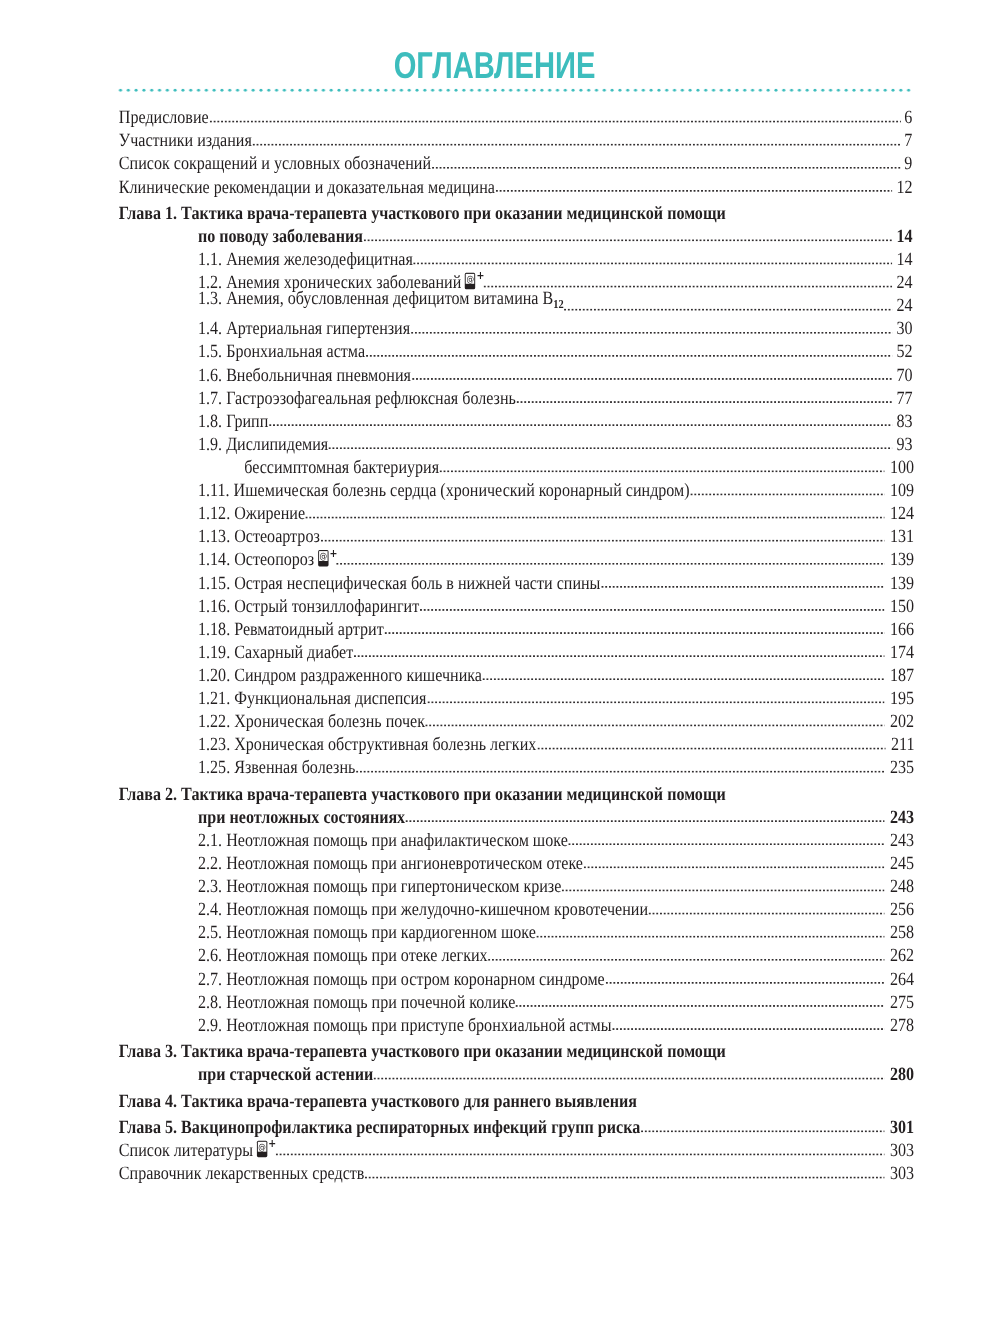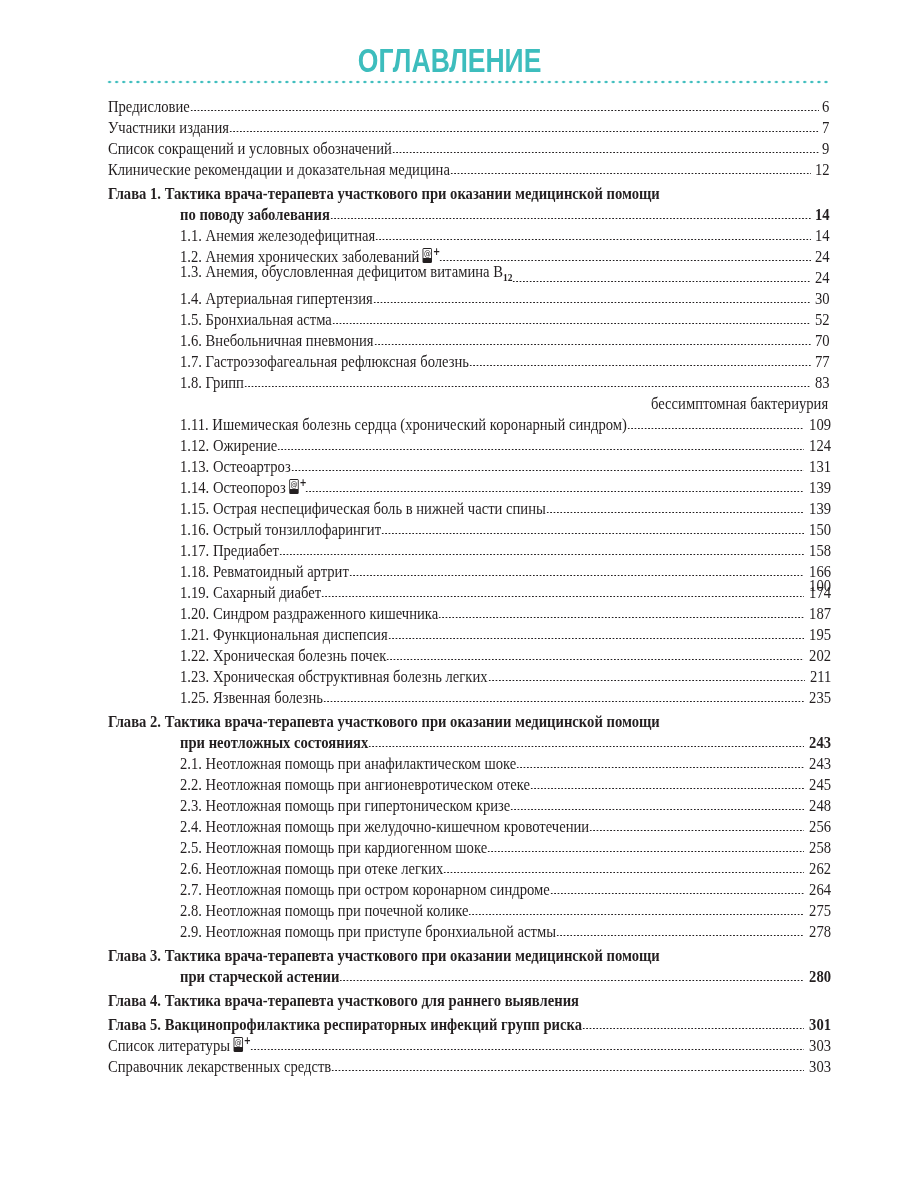--- a/index.html
+++ b/index.html
@@ -83,21 +83,21 @@
   }
   .row .page {
     flex: 0 0 auto;
     display: inline-block;
     transform: scaleX(0.86);
     transform-origin: right bottom;
     text-align: right;
   }
   .row.bold .page { font-weight: bold; }
   .indent-1 { padding-left: 72px; }
-  .indent-2 { padding-left: 114px; flex-direction: column; }
+  .indent-2 { padding-left: 114px; }
   .sub {
     font-size: 11px;
     vertical-align: -4px;
     font-weight: bold;
   }
   .web-icon {
     display: inline-block;
     position: relative;
     width: 11px;
     height: 15px;
@@ -203,20 +203,25 @@
   <div class="row indent-1">
     <span class="label-wrap" style="width: 289.014px; margin-right: 0px; flex-basis: 289.014px;"><span>1.7. Гастроэзофагеальная рефлюксная болезнь</span></span>
     <span class="leader"></span>
     <span class="page" style="flex-basis: 14.62px; width: 14.62px; transform-origin: right bottom;">77</span>
   </div>
   <div class="row indent-1">
     <span class="label-wrap" style="width: 63.9088px; margin-right: 0px; flex-basis: 63.9088px;"><span>1.8. Грипп</span></span>
     <span class="leader"></span>
     <span class="page" style="flex-basis: 14.62px; width: 14.62px; transform-origin: right bottom;">83</span>
   </div>
+  <div class="row indent-1">
+    <span class="label-wrap" style="width: 118.371px; margin-right: 0px; flex-basis: 118.371px;"><span>1.9. Дислипидемия</span></span>
+    <span class="leader"></span>
+    <span class="page" style="flex-basis: 14.62px; width: 14.62px; transform-origin: right bottom;">93</span>
+  </div>
   <div class="row indent-2">
     <span class="label-wrap" style="width: 177.173px; margin-right: 0px; flex-basis: 177.173px;"><span>бессимптомная бактериурия</span></span>
     <span class="leader"></span>
     <span class="page" style="flex-basis: 21.93px; width: 21.93px; transform-origin: right bottom;">100</span>
   </div>
   <div class="row indent-1">
     <span class="label-wrap" style="width: 446.931px; margin-right: 0px; flex-basis: 446.931px;"><span>1.11. Ишемическая болезнь сердца (хронический коронарный синдром)</span></span>
     <span class="leader"></span>
     <span class="page" style="flex-basis: 21.93px; width: 21.93px; transform-origin: right bottom;">109</span>
   </div>
@@ -239,25 +244,20 @@
     <span class="label-wrap" style="width: 365.823px; margin-right: 0px; flex-basis: 365.823px;"><span>1.15. Острая неспецифическая боль в нижней части спины</span></span>
     <span class="leader"></span>
     <span class="page" style="flex-basis: 21.93px; width: 21.93px; transform-origin: right bottom;">139</span>
   </div>
   <div class="row indent-1">
     <span class="label-wrap" style="width: 201.092px; margin-right: 0px; flex-basis: 201.092px;"><span>1.16. Острый тонзиллофарингит</span></span>
     <span class="leader"></span>
     <span class="page" style="flex-basis: 21.93px; width: 21.93px; transform-origin: right bottom;">150</span>
   </div>
   <div class="row indent-1">
-    <span class="label-wrap" style="width: 98.9403px; margin-right: 0px; flex-basis: 98.9403px;"><span>1.17. Предиабет</span></span>
-    <span class="leader"></span>
-    <span class="page" style="flex-basis: 21.93px; width: 21.93px; transform-origin: right bottom;">158</span>
-  </div>
-  <div class="row indent-1">
     <span class="label-wrap" style="width: 168.842px; margin-right: 0px; flex-basis: 168.842px;"><span>1.18. Ревматоидный артрит</span></span>
     <span class="leader"></span>
     <span class="page" style="flex-basis: 21.93px; width: 21.93px; transform-origin: right bottom;">166</span>
   </div>
   <div class="row indent-1">
     <span class="label-wrap" style="width: 141.053px; margin-right: 0px; flex-basis: 141.053px;"><span>1.19. Сахарный диабет</span></span>
     <span class="leader"></span>
     <span class="page" style="flex-basis: 21.93px; width: 21.93px; transform-origin: right bottom;">174</span>
   </div>
   <div class="row indent-1">

